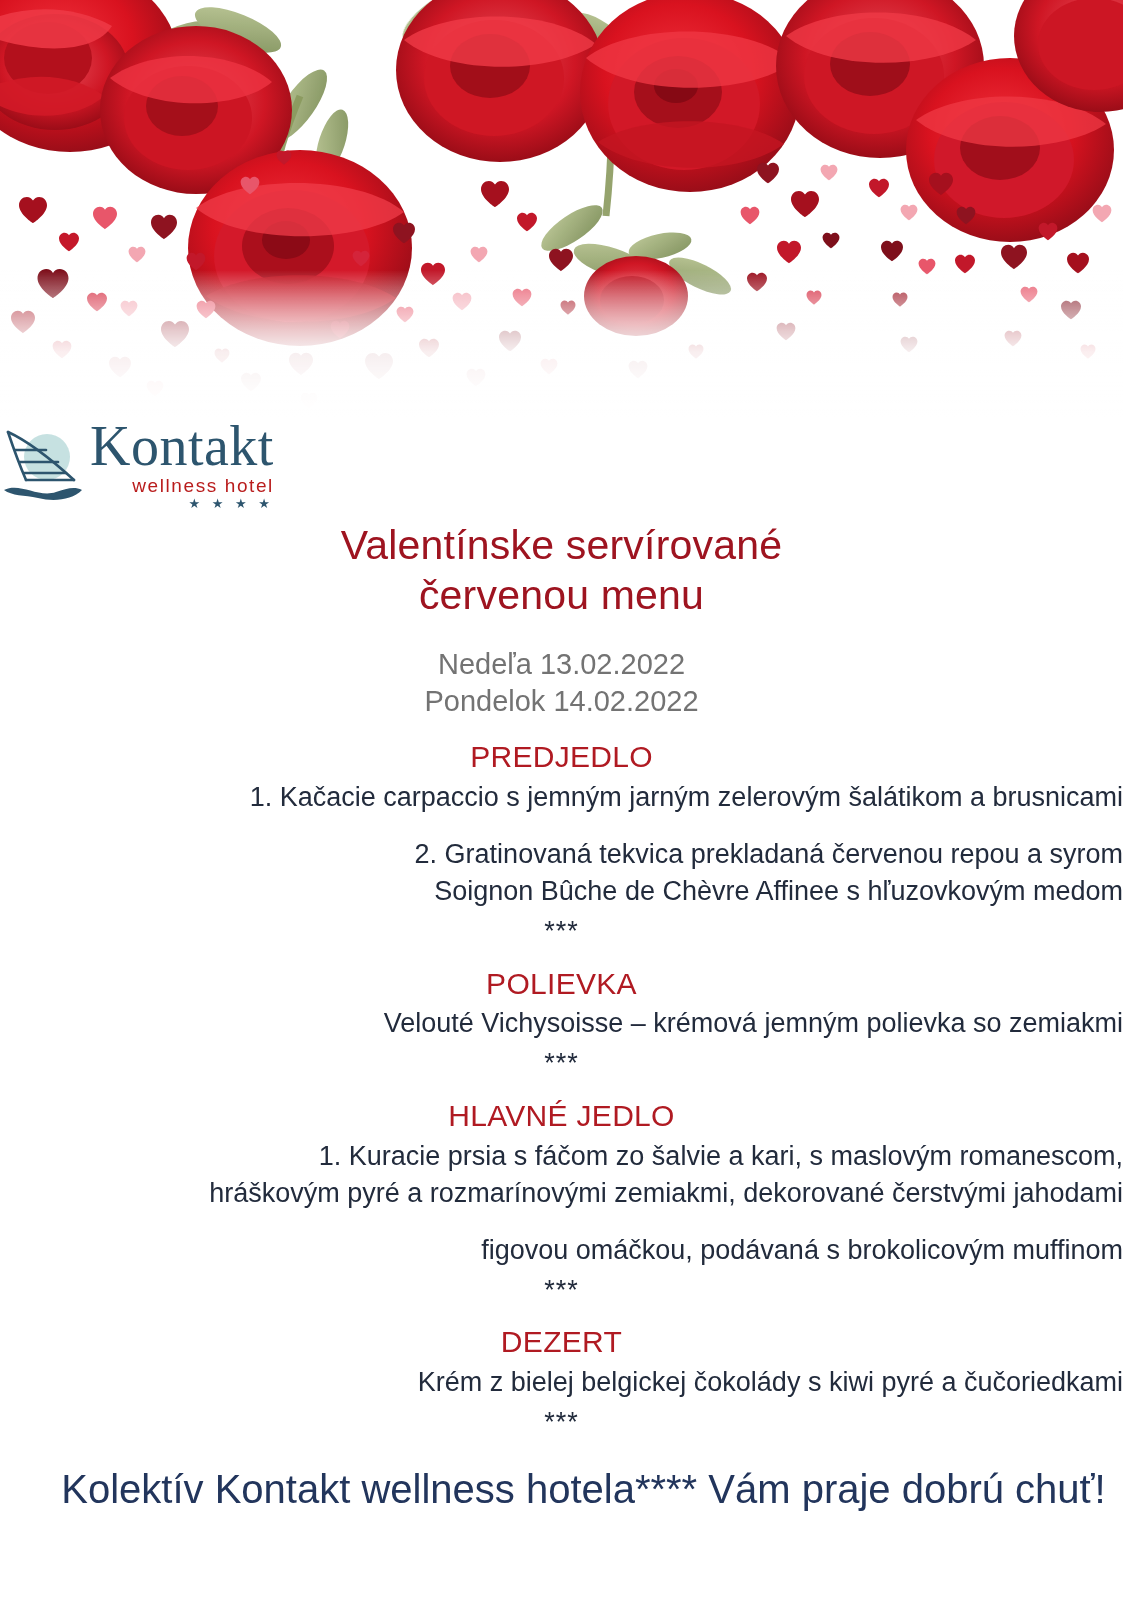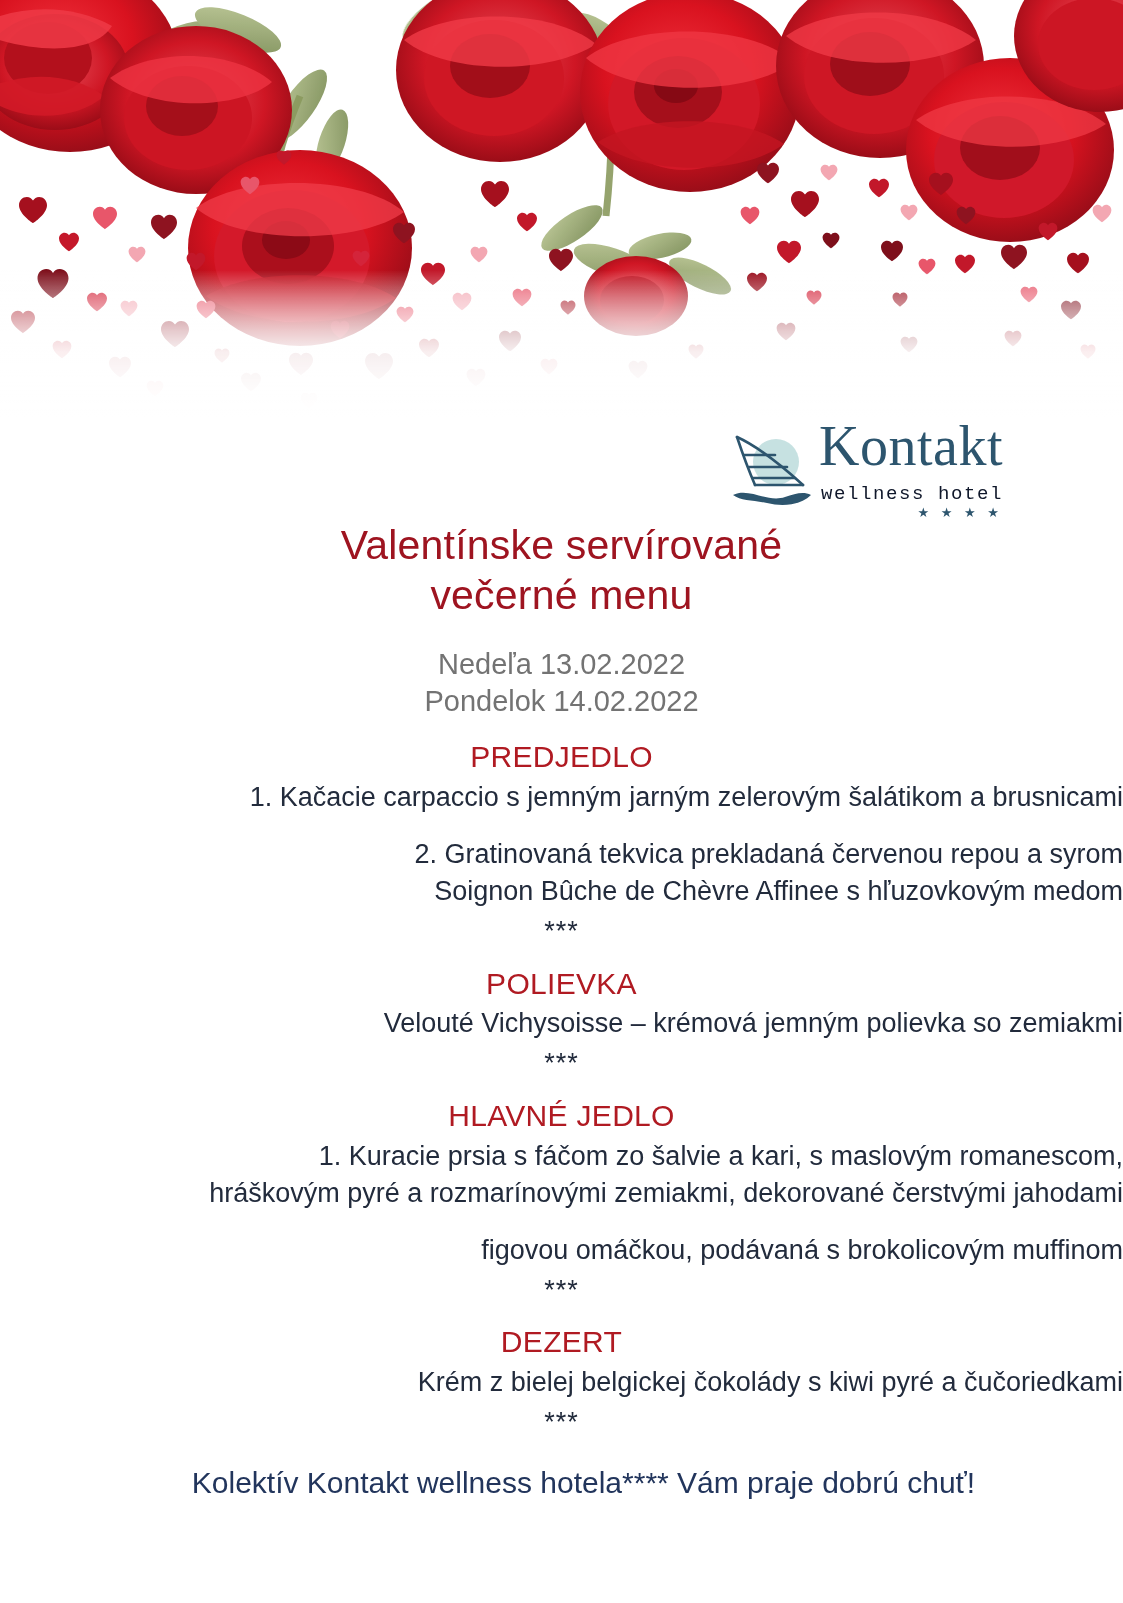--- a/index.html
+++ b/index.html
@@ -35,43 +35,43 @@
     pointer-events: none;
   }
 
   
   .logo-wrap {
     position: absolute;
     top: 418px;
     left: 0;
     width: 1003px;
     display: flex;
-    justify-content: flex-end;
+    justify-content: flex-start;
     align-items: flex-start;
   }
   .logo {
     display: flex;
     align-items: center;
     gap: 4px;
   }
   .logo-mark { width: 86px; height: 80px; display:block; }
   .logo-text { display: flex; flex-direction: column; align-items: flex-end; line-height: 1; }
   .logo-word {
     font-family: "Liberation Serif", "DejaVu Serif", serif;
     font-size: 56px;
     color: #2d556e;
     letter-spacing: 0.5px;
     line-height: 1.02;
   }
   .logo-sub {
-    font-family: Liberation Mono, monospace;
+    font-family: Liberation Sans, sans-serif;
     font-size: 19px;
-    color: #0f172a;
+    color: #b91c1c;
     letter-spacing: 1.6px;
-    margin-top: 10px;
+    margin-top: 1px;
   }
   .logo-stars {
     font-size: 13px;
     color: #2d556e;
     letter-spacing: 4px;
     margin-top: 2px;
   }
 
   
   .content {
@@ -125,21 +125,21 @@
   .stars-sep {
     font-size: 27px;
     color: #222b3c;
     letter-spacing: 1px;
     line-height: 1.1;
     margin: 8px 0 0 0;
   }
 
   .footer-line {
     margin-top: 26px;
-    font-size: 30px;
+    font-size: 40px;
     color: #22355c;
     line-height: 1.25;
     font-weight: 400;
     padding-left: 44px;
   }
 </style>
 </head>
 <body>
 
 <div class="banner">
@@ -354,21 +354,21 @@
       <span class="logo-sub">wellness hotel</span>
       <span class="logo-stars">★ ★ ★ ★</span>
     </span>
   </div>
 </div>
 
 <div class="content">
 
   <h1 class="title">
     <span>Valentínske servírované</span><br>
-    <span>večerné menu</span>
+    <span>červenou menu</span>
   </h1>
 
   <div class="dates">
     <div>Nedeľa 13.02.2022</div>
     <div>Pondelok 14.02.2022</div>
   </div>
 
   <div class="section">
     <h2 class="section-heading">PREDJEDLO</h2>
     <div class="dish-group first">

